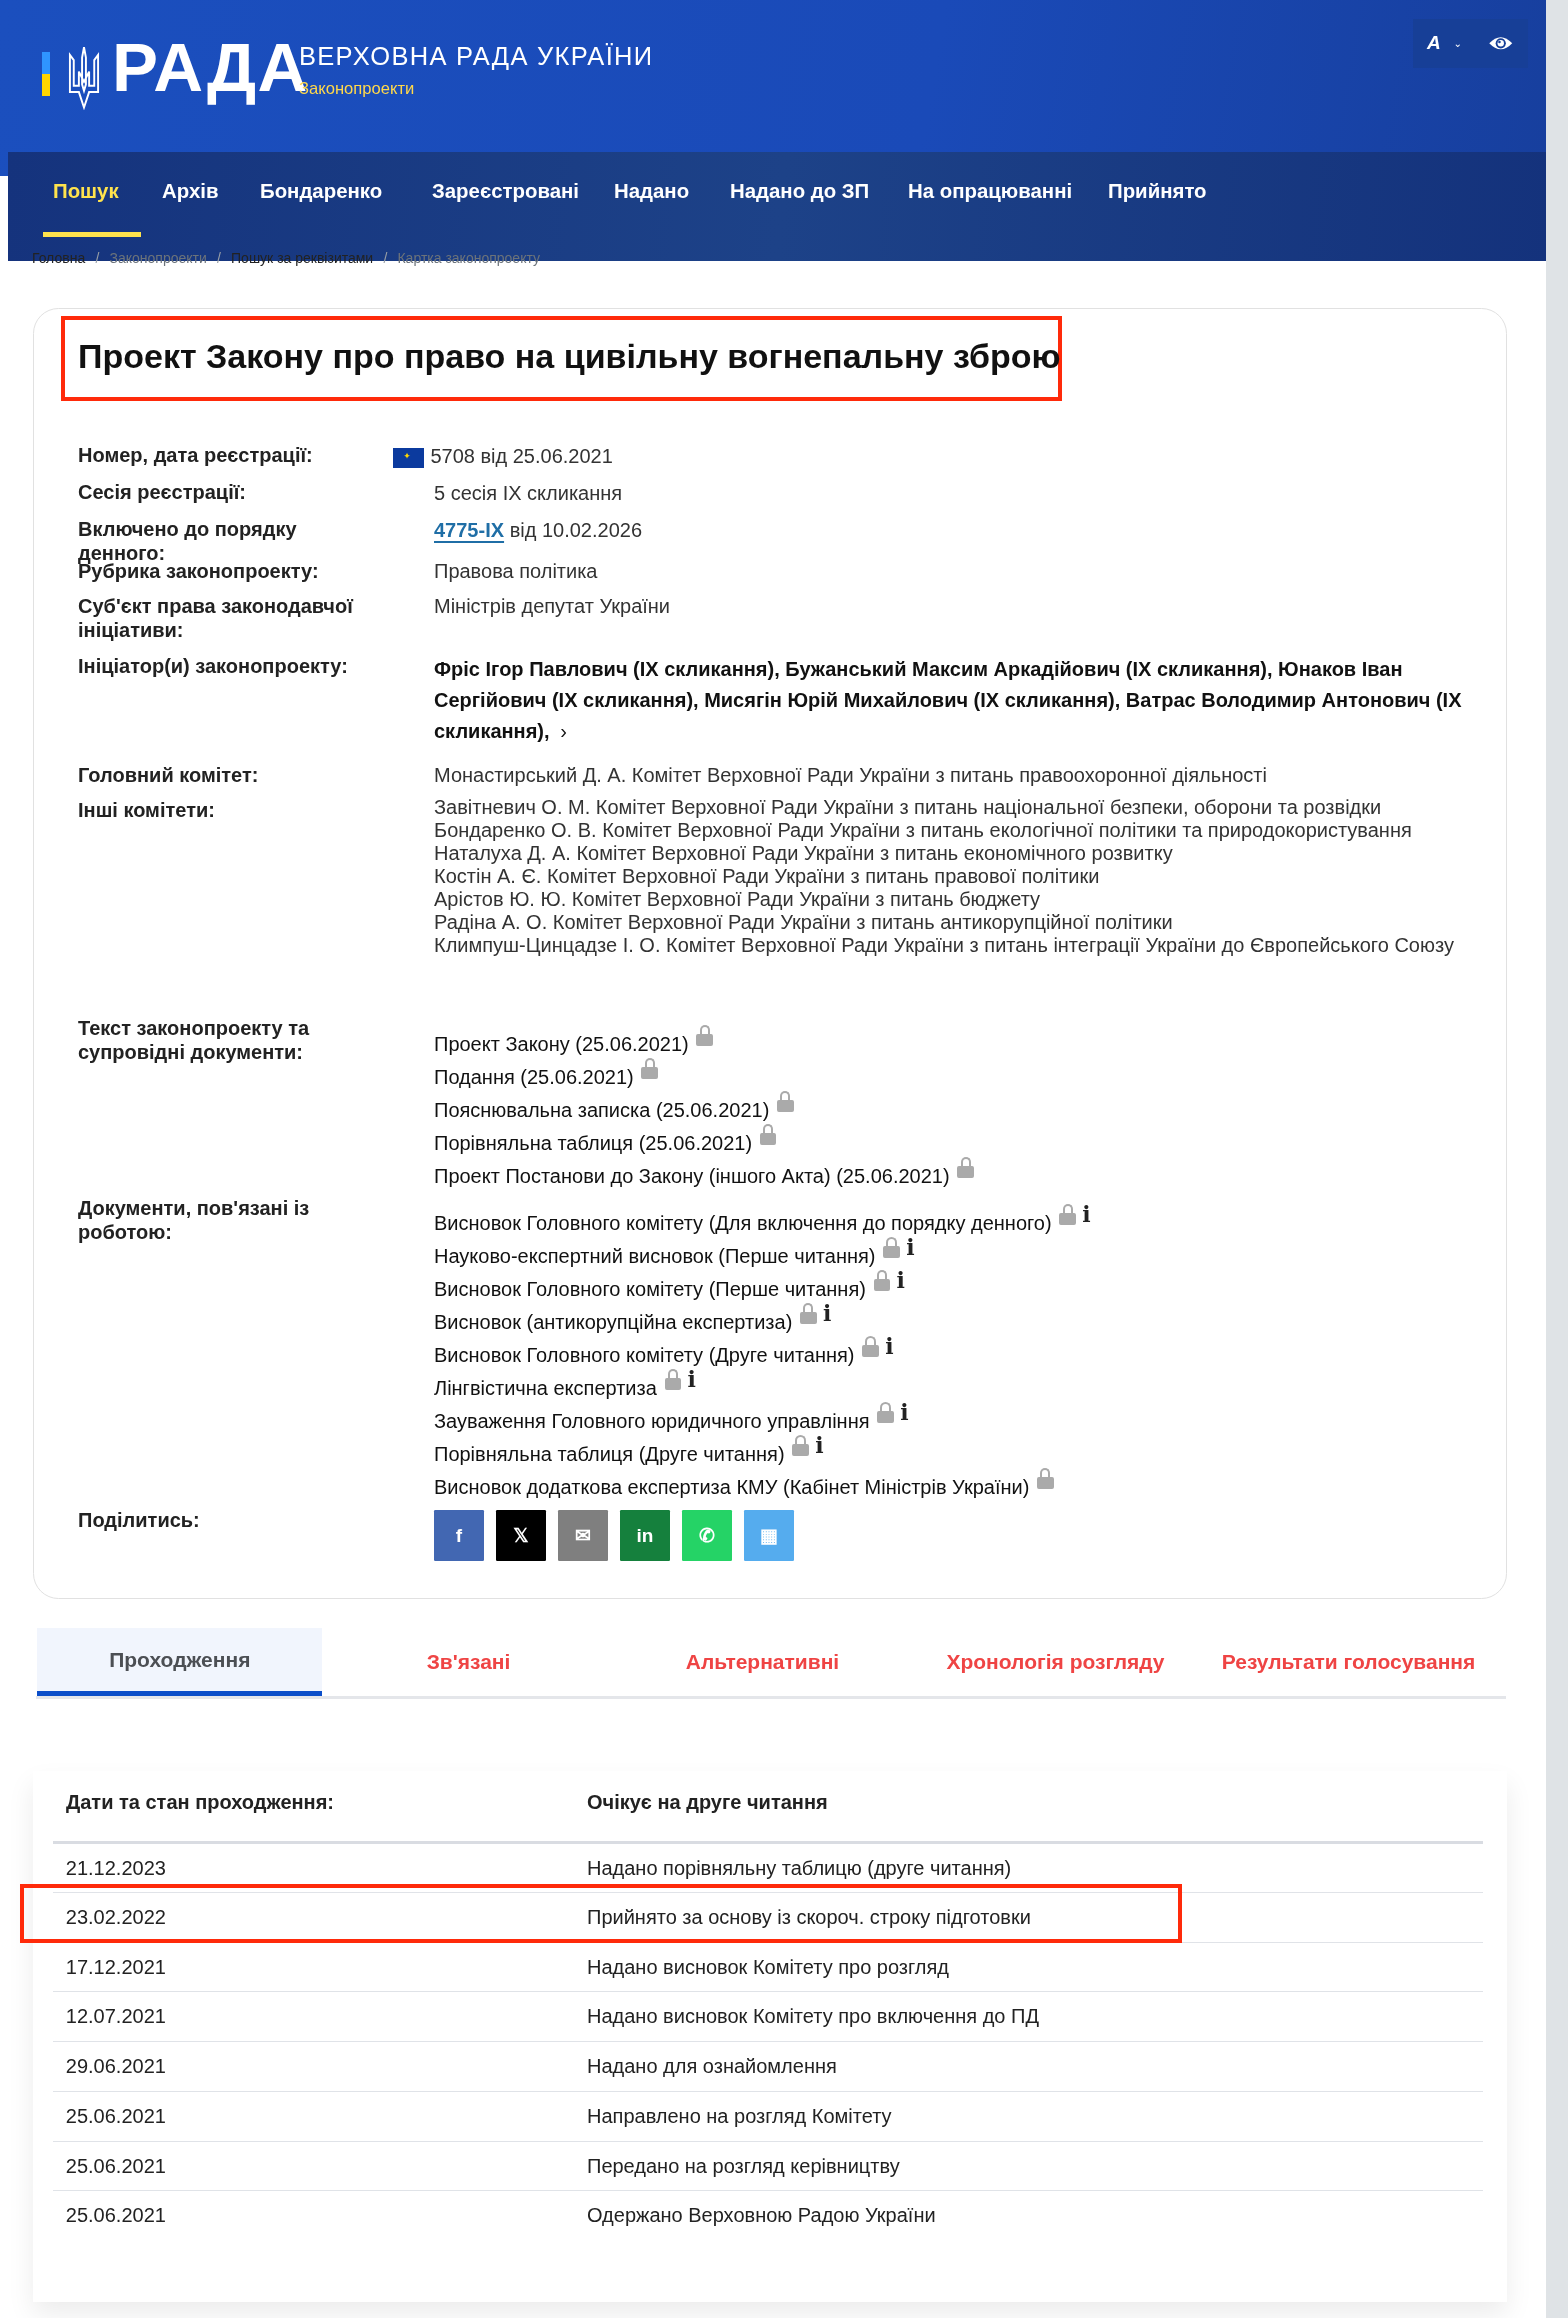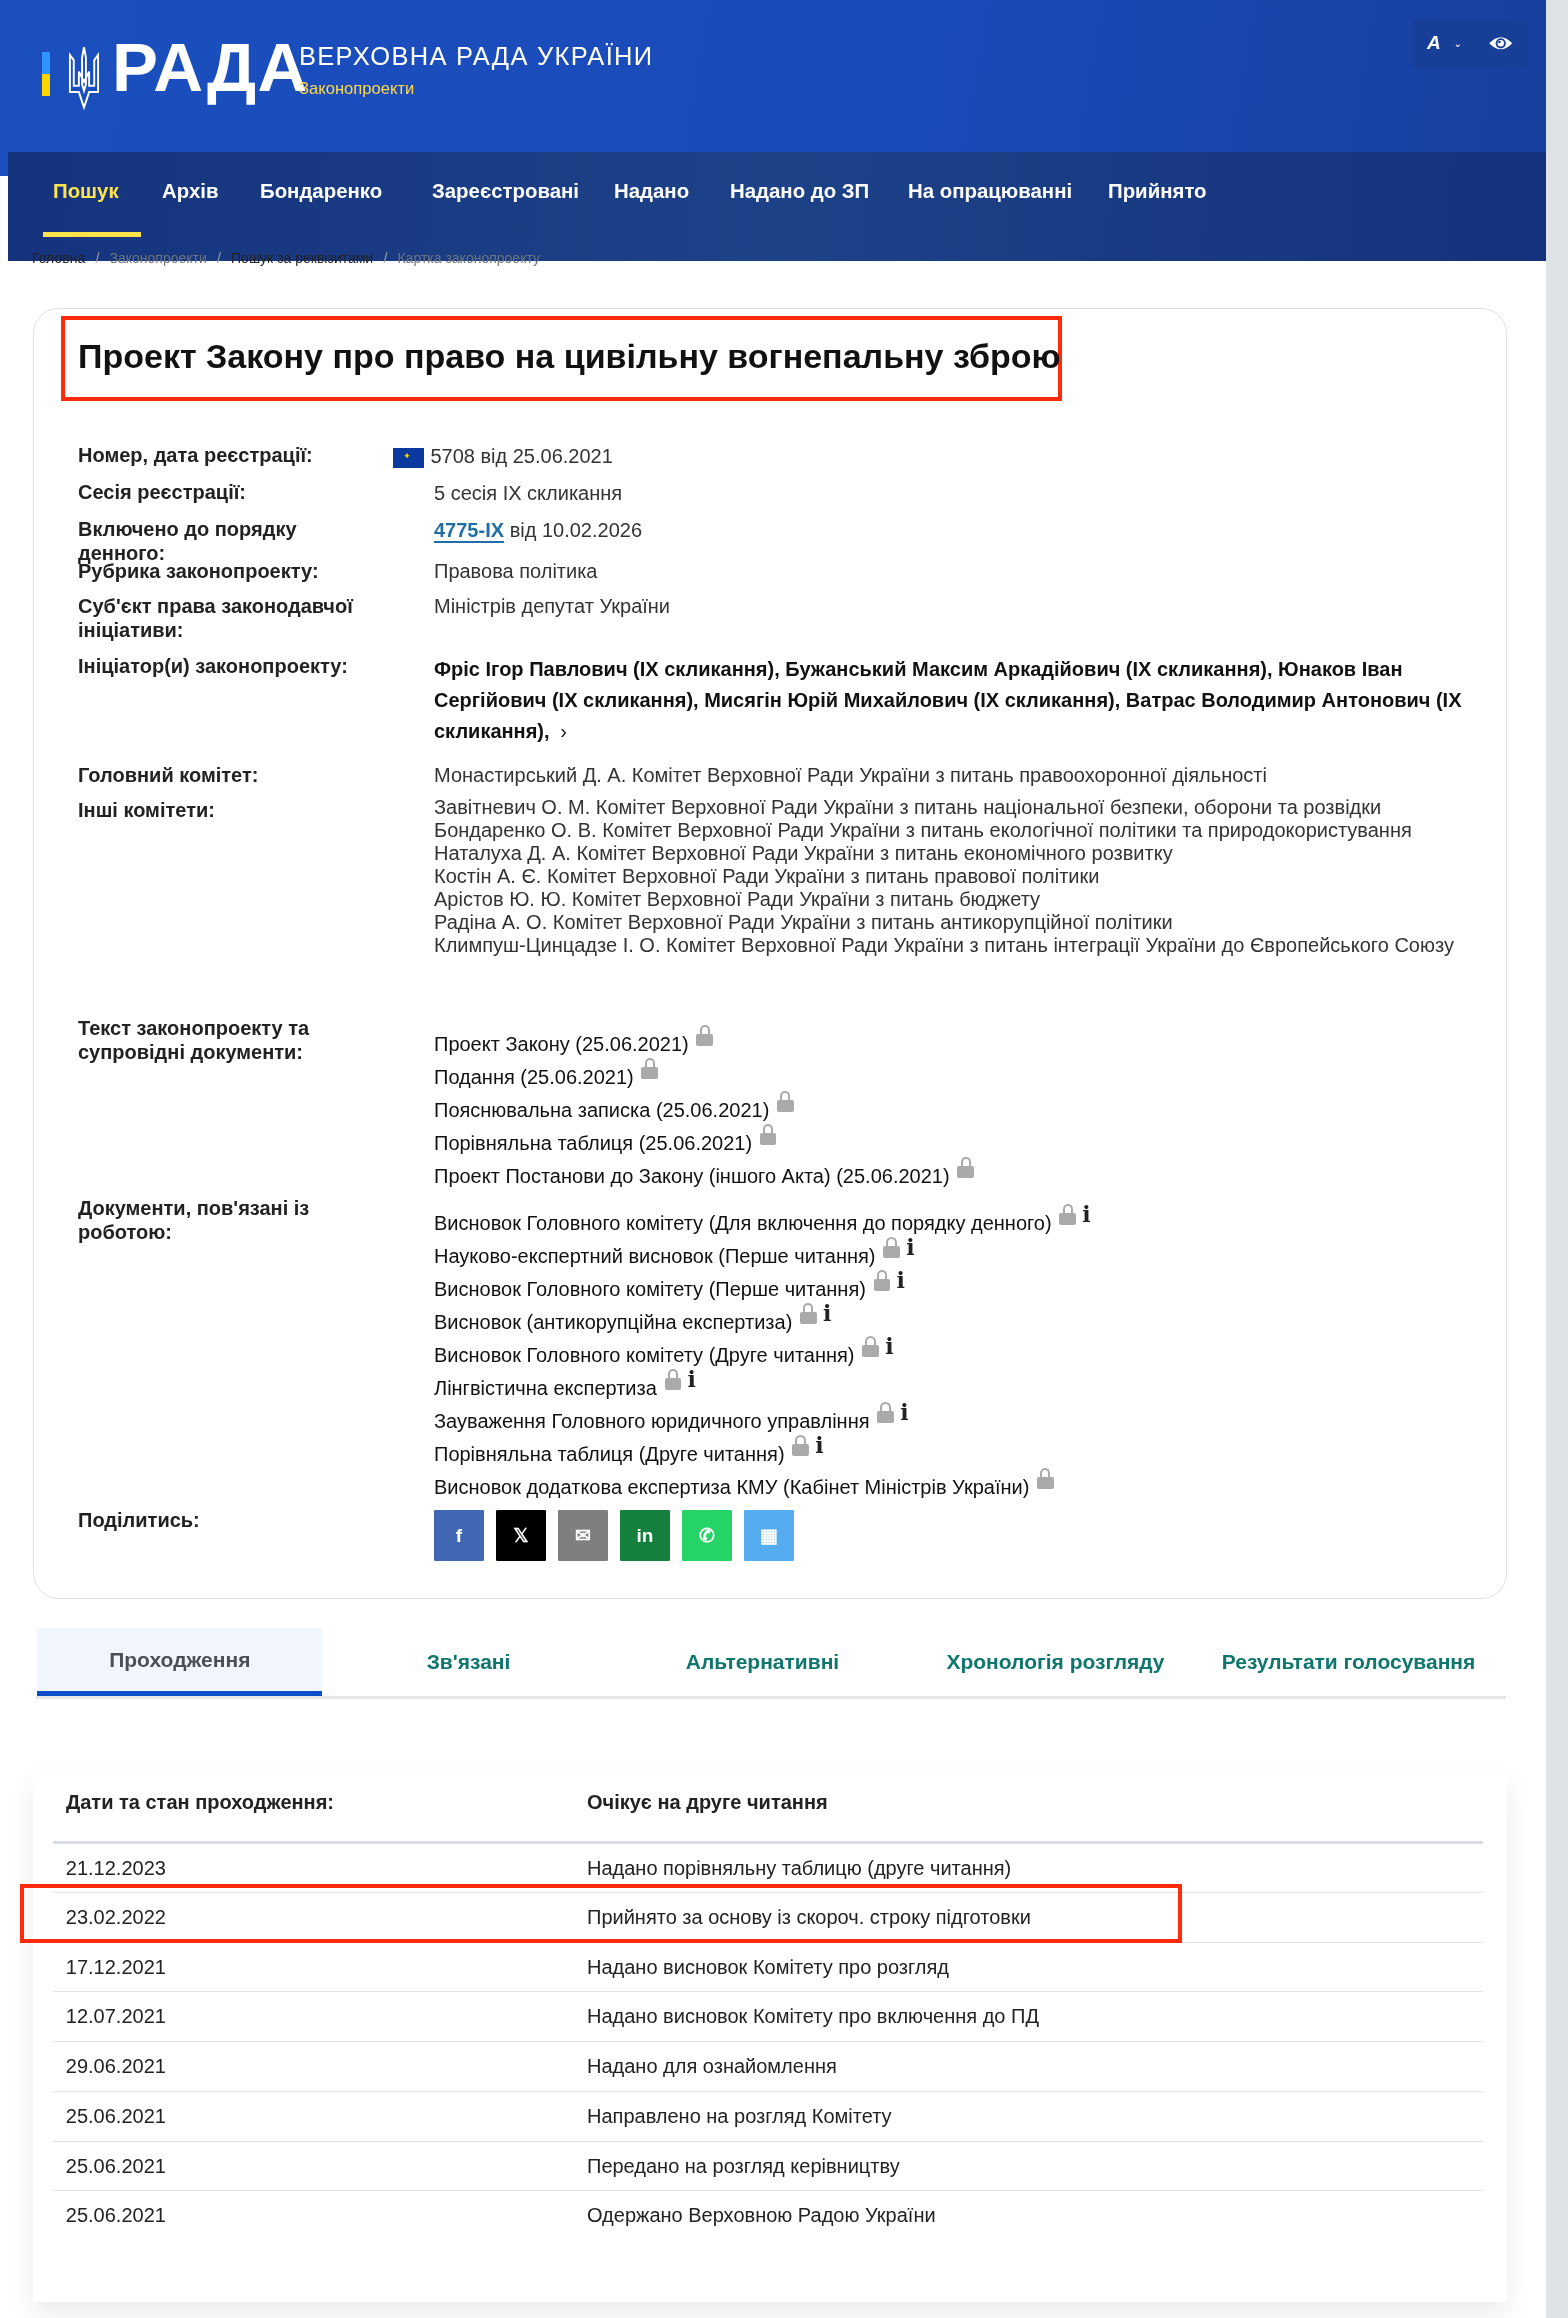--- a/index.html
+++ b/index.html
@@ -47,21 +47,21 @@
   .doc-line .t { cursor: pointer; margin-top: 16px; }
   .lock { display: inline-block; width: 16.6px; height: 22px; margin-left: 7.7px; position: relative; cursor: pointer; }
   .lock::before { content: ""; position: absolute; left: 3.2px; top: 0; width: 10.2px; height: 11.5px; border: 2.6px solid #aaa; border-bottom: none; border-radius: 5.7px 5.7px 0 0; box-sizing: border-box; }
   .lock::after { content: ""; position: absolute; left: 0; top: 9px; width: 16.6px; height: 12.8px; background: #aaa; border-radius: 1.9px; }
   .info { display: inline-block; margin-left: 6.4px; font-family: "DejaVu Serif", serif; font-weight: bold; font-size: 22px; color: #222; cursor: pointer; }
 
   .share { position: absolute; left: 434px; top: 1510px; display: flex; gap: 12px; }
   .share-btn { width: 50px; height: 51px; border-radius: 1.3px; display: flex; align-items: center; justify-content: center; color: #fff; font-weight: bold; font-size: 19px; cursor: pointer; }
 
   .tabs { position: absolute; left: 36px; top: 1628px; width: 1470px; height: 71px; border-bottom: 3.2px solid #e4e6ea; }
-  .tab { position: absolute; top: 0; height: 68px; display: flex; align-items: center; justify-content: center; font-size: 21px; font-weight: bold; color: #0f766e; cursor: pointer; }
+  .tab { position: absolute; top: 0; height: 68px; display: flex; align-items: center; justify-content: center; font-size: 21px; font-weight: bold; color: #ef4444; cursor: pointer; }
   .tab.active { background: #f1f5fd; color: #4c4f54; border-bottom: 5.1px solid #0b4ec9; height: 68px; }
 
   .table-card { position: absolute; left: 33px; top: 1771px; width: 1474px; height: 531px; background: #fff; box-shadow: 0 12.8px 25.5px rgba(0,0,0,0.08); }
   .th { position: absolute; top: 1791px; font-size: 20px; font-weight: bold; color: #222; text-align: right; }
   .row { position: absolute; left: 53px; width: 1430px; height: 50px; border-top: 1.9px solid #e0e3e8; }
   .row .d { position: absolute; left: 12.8px; top: 12.8px; font-size: 20px; color: #222; }
   .row .s { position: absolute; left: 534px; top: 12.8px; font-size: 20px; color: #222; }
   .head-line { position: absolute; left: 53px; top: 1841px; width: 1430px; height: 2.6px; background: #d9dce2; }
   .hl-box { position: absolute; left: 20.4px; top: 1884px; width: 1162px; height: 59px; border: 4.5px solid #ff2a0a; }
 </style>

